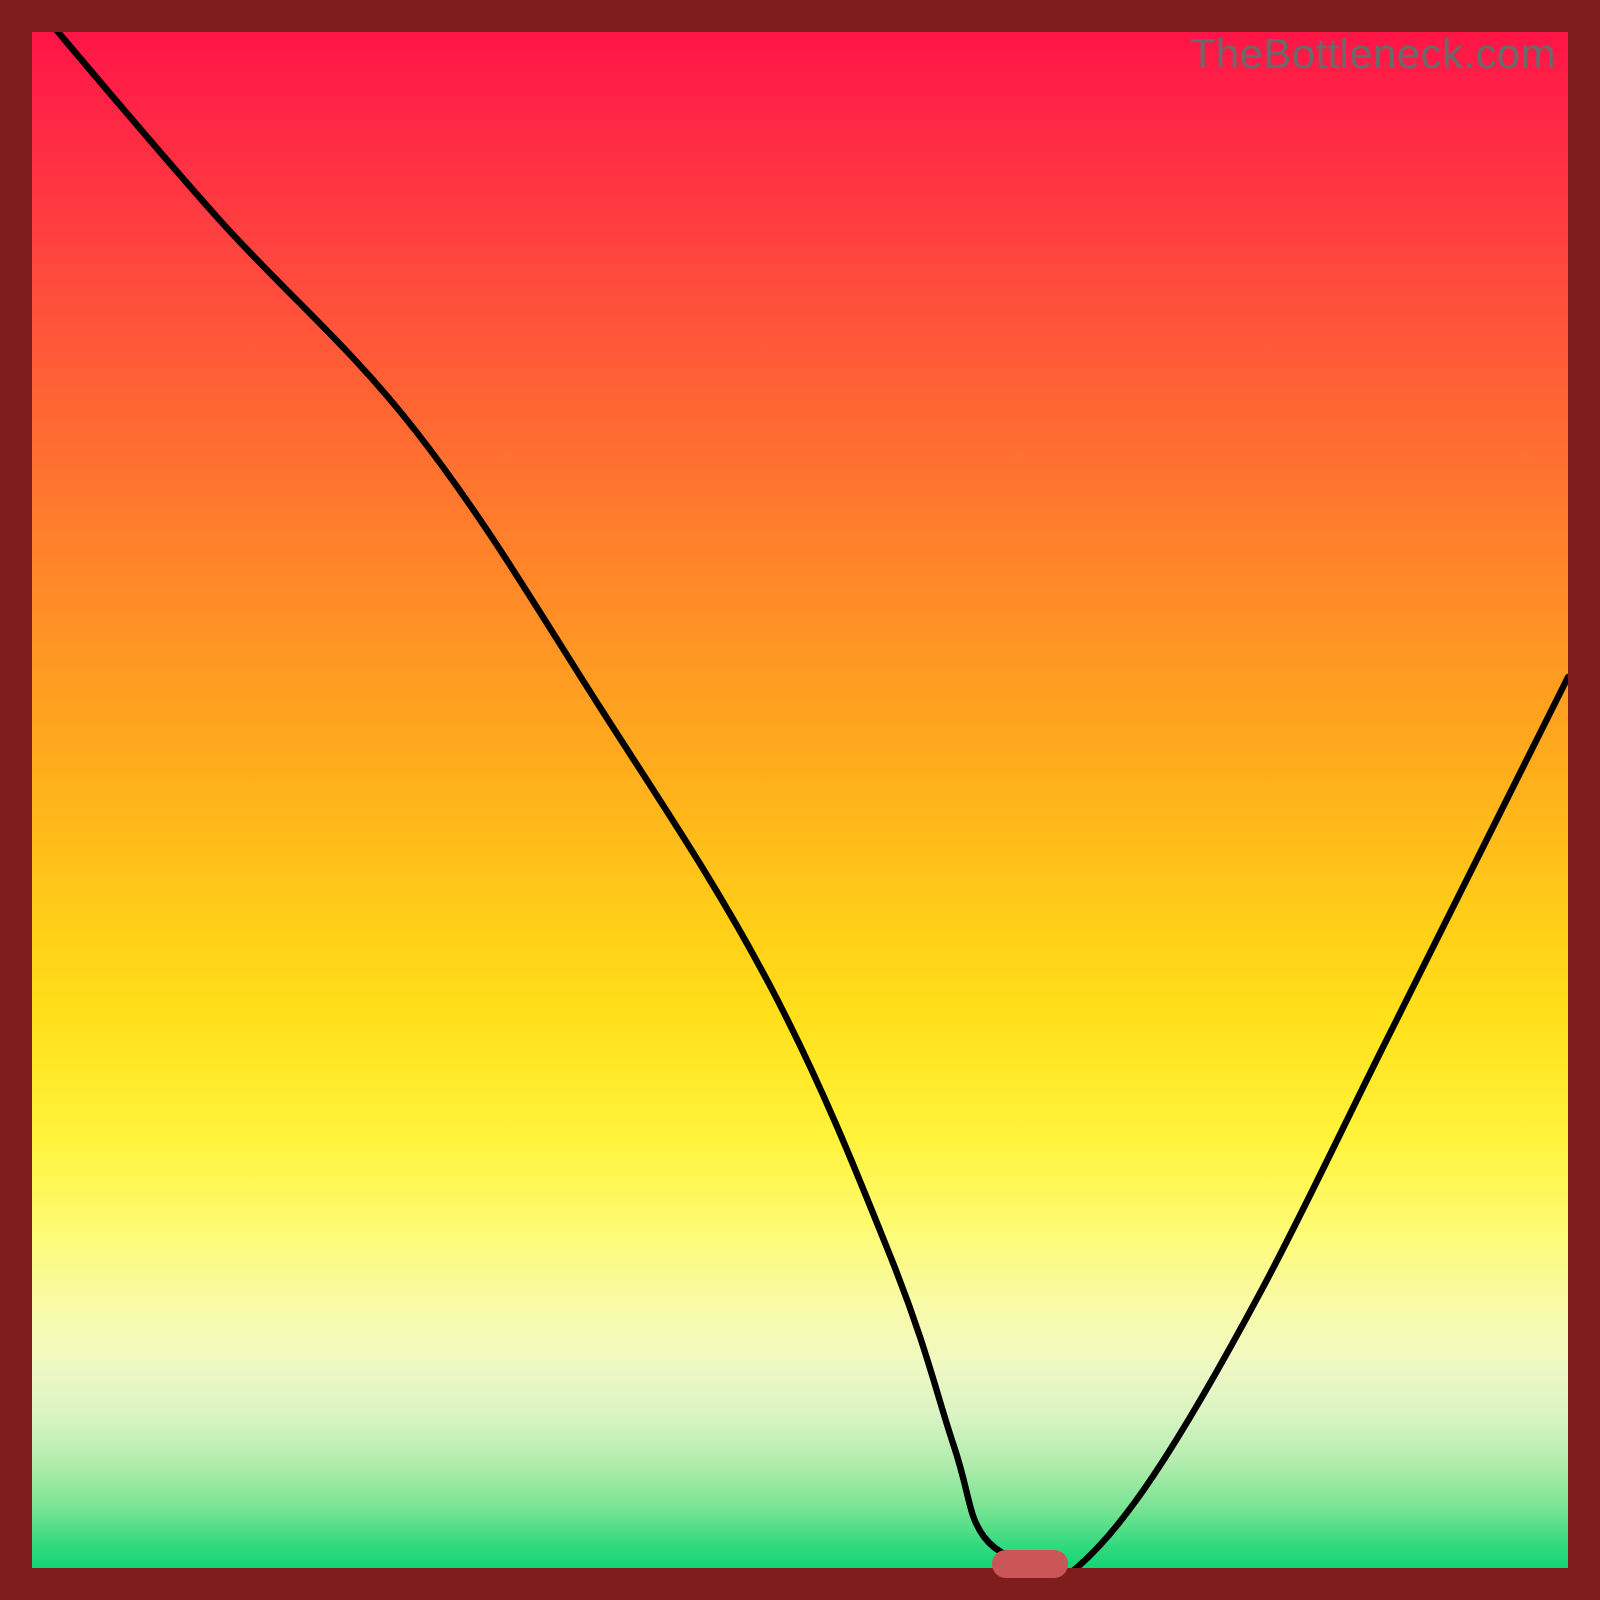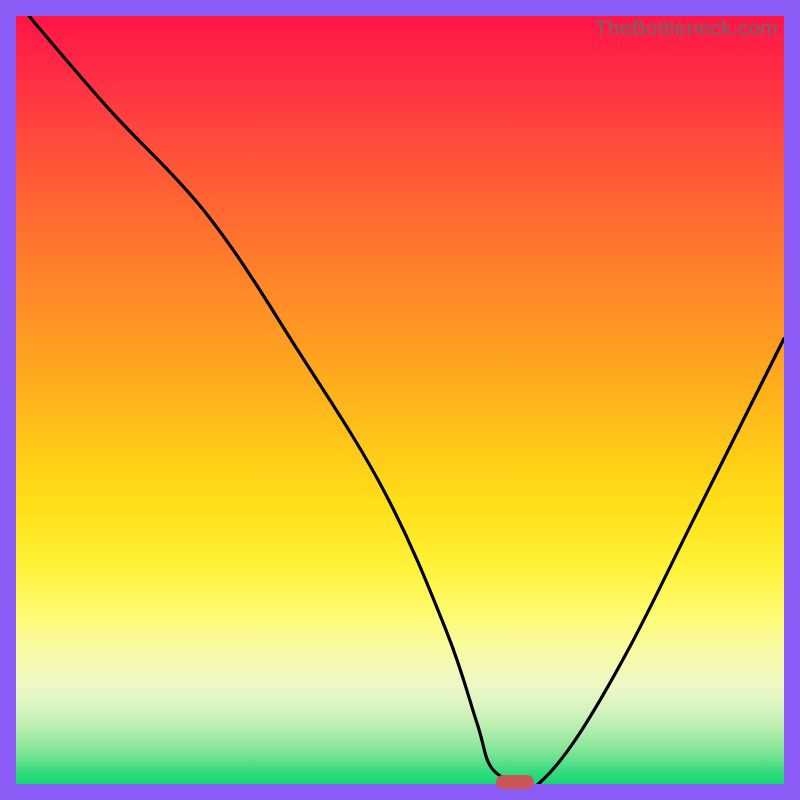--- a/index.html
+++ b/index.html
@@ -8,21 +8,21 @@
     width: 800px;
     height: 800px;
     background: #000;
     overflow: hidden;
     font-family: Arial, Helvetica, sans-serif;
   }
   .container {
     position: relative;
     width: 800px;
     height: 800px;
-    background: #8b5cf6;
+    background: #7f1d1d;
   }
   .plot-area {
     position: absolute;
     left: 16px;
     top: 16px;
     width: 768px;
     height: 768px;
     background: linear-gradient(to bottom,
       #ff1547 0%,
       #ff2e44 8%,

